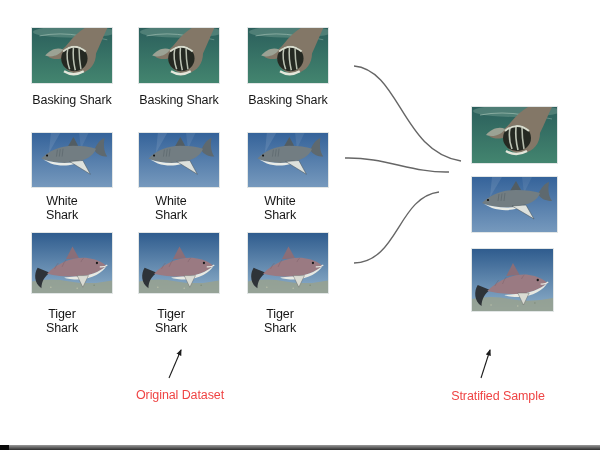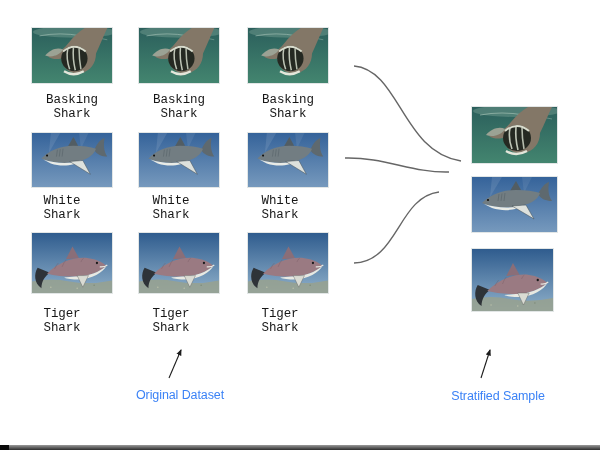--- a/index.html
+++ b/index.html
@@ -2,22 +2,22 @@
 <html><head>
 <meta charset="utf-8">
 <style>
   html,body{margin:0;padding:0;background:#fff;}
   .canvas{position:relative;width:600px;height:450px;background:#ffffff;overflow:hidden;
           font-family:"Liberation Sans", sans-serif;}
   .img{position:absolute;box-shadow:0 0 0 1px rgba(60,90,85,0.15);}
   .img svg{width:100%;height:100%;display:block;}
   .lbl{position:absolute;text-align:center;font-size:12.5px;line-height:13.5px;
        color:#161616;letter-spacing:-0.1px;}
-  .lbl span{display:block;font-family:Liberation Mono, monospace;}
-  .caption{position:absolute;text-align:center;font-size:12.5px;color:#3b82f6;letter-spacing:-0.1px;}
+  .lbl span{display:block;}
+  .caption{position:absolute;text-align:center;font-size:12.5px;color:#ef4444;letter-spacing:-0.1px;}
   .overlay{position:absolute;left:0;top:0;width:600px;height:450px;pointer-events:none;}
   .progress{position:absolute;left:0;top:445px;width:600px;height:5px;
             background:linear-gradient(#9a9a9a,#2c2c2c);}
   .progress .played{position:absolute;left:0;top:0;width:9px;height:5px;background:#0a0a0a;}
 </style>
 </head>
 <body>
 
 <div class="canvas">
 

